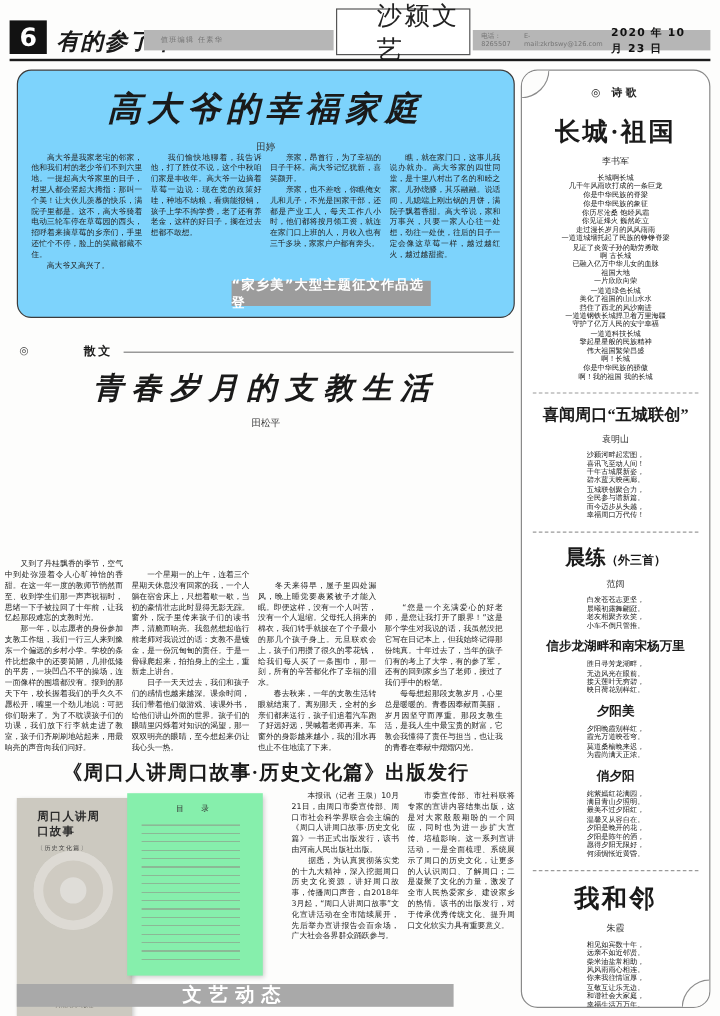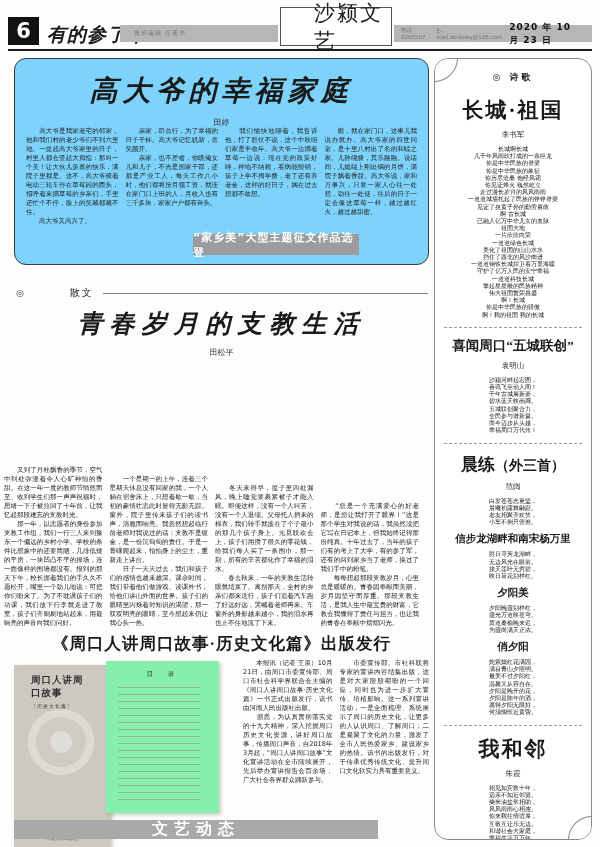--- a/index.html
+++ b/index.html
@@ -35,21 +35,21 @@
   .byline { text-align:center; font-size:8px; color:#333; }
   .a1 .byline { margin-top:7px; }
   .a1-cols { position:absolute; left:11px; right:11px; top:68px; bottom:8px; }
   .banner { position:absolute; left:178px; bottom:9px; width:166px; height:21px; background:#9c9c9c;
             color:#fff; font-size:11px; font-weight:bold; letter-spacing:1px;
             display:flex; align-items:center; justify-content:center; }
 
   
   .seclab { position:absolute; left:16px; top:286px; width:412px; display:flex; align-items:center; gap:5px; }
   .seclab .bullet { font-size:9px; color:#444; }
-  .seclab .lname { font-size:10px; font-weight:normal; letter-spacing:2px;padding-left:41px; }
+  .seclab .lname { font-size:10px; font-weight:bold; letter-spacing:2px;padding-left:41px; }
   .seclab .rule { flex:1; border-top:1px solid #808080; margin-left:4px; }
 
   
   .a2-title { position:absolute; left:14px; top:307px; width:415px; text-align:center;
               font-family:"Liberation Serif","DejaVu Serif",serif; font-size:25px; font-weight:bold;
               letter-spacing:7px; font-style:italic; }
   .a2-byline { position:absolute; left:14px; top:347px; width:415px; }
   .a2-cols { position:absolute; left:4px; top:362px; width:415px; height:266px;align-items:flex-end; }
 
   
@@ -83,21 +83,21 @@
             padding:12px 8px; text-align:center; overflow:hidden; }
   .notch-tl { position:absolute; top:-1px; left:-1px; width:24px; height:24px; background:#fdfdfc;
               border-bottom-right-radius:100%; border-right:1px solid #8a8a8a; border-bottom:1px solid #8a8a8a; }
   .notch-br { position:absolute; bottom:-1px; right:-1px; width:24px; height:24px; background:#fdfdfc;
               border-top-left-radius:100%; border-top:1px solid #8a8a8a; border-left:1px solid #8a8a8a; }
   .p-label { font-size:9px; font-weight:bold; letter-spacing:3px; color:#222; }
   .p-title-xl { margin-top:12px; font-family:"Liberation Serif","DejaVu Serif",serif; font-size:21px;
                 font-weight:bold; letter-spacing:2px; }
   .p-title-lg { font-family:"Liberation Serif","DejaVu Serif",serif; font-size:13.5px; font-weight:bold; white-space:nowrap; }
   .p-title-md { font-family:"Liberation Serif","DejaVu Serif",serif; font-size:17px; font-weight:bold; }
-  .p-title-md .sfx { font-size:14px; font-weight:bold; }
+  .p-title-md .sfx { font-size:10px; font-weight:bold; }
   .p-byline { font-size:7.5px; color:#333; margin:6px 0 5px; }
   .p-lines { font-size:6px; line-height:7.2px; color:#151515; white-space:pre-line; }
   .p-sub { font-family:"Liberation Serif","DejaVu Serif",serif; font-size:10.5px; font-weight:bold; margin:7px 0 4px; }
   .p-div { width:138px; border-top:1px dashed #9a9a9a; margin:9px auto; }
 </style>
 </head>
 <body>
 
 <div class="page">
 
@@ -115,23 +115,23 @@
     </div>
   </div>
   <div class="hrule"></div>
 
   <div class="a1">
     <div class="a1-title">高大爷的幸福家庭</div>
     <div class="byline">田婷</div>
     <div class="a1-cols cols">
       <div class="coltxt">　　高大爷是我家老宅的邻家，他和我们村的老少爷们不到六里地。一提起高大爷家里的日子，村里人都会竖起大拇指：那叫一个美！让大伙儿羡慕的快乐，满院子里都是。这不，高大爷骑着电动三轮车停在草莓园的西头，招呼着来摘草莓的乡亲们，手里还忙个不停，脸上的笑藏都藏不住。
 　　高大爷又高兴了。</div>
+      <div class="coltxt">　　我们愉快地聊着，我告诉他，打了胜仗不说，这个中秋咱们家是丰收年。高大爷一边摘着草莓一边说：现在党的政策好哇，种地不纳粮，看病能报销，孩子上学不掏学费，老了还有养老金，这样的好日子，搁在过去想都不敢想。</div>
       <div class="coltxt">　　亲家，昂首行，为了幸福的日子干杯。高大爷记忆犹新，喜笑颜开。
 　　亲家，也不差啥，你瞧俺女儿和儿子，不光是国家干部，还都是产业工人，每天工作八小时，他们都将按月领工资，就连在家门口上班的人，月收入也有三千多块，家家户户都有奔头。</div>
-      <div class="coltxt">　　我们愉快地聊着，我告诉他，打了胜仗不说，这个中秋咱们家是丰收年。高大爷一边摘着草莓一边说：现在党的政策好哇，种地不纳粮，看病能报销，孩子上学不掏学费，老了还有养老金，这样的好日子，搁在过去想都不敢想。</div>
       <div class="coltxt">　　瞧，就在家门口，这事儿我说办就办。高大爷家的四世同堂，是十里八村出了名的和睦之家。儿孙绕膝，其乐融融。说话间，儿媳端上刚出锅的月饼，满院子飘着香甜。高大爷说，家和万事兴，只要一家人心往一处想，劲往一处使，往后的日子一定会像这草莓一样，越过越红火，越过越甜蜜。</div>
     </div>
     <div class="banner">“家乡美”大型主题征文作品选登</div>
   </div>
 
   <div class="seclab">
     <span class="bullet">◎</span>
     <span class="lname">散文</span>
     <span class="rule"></span>
   </div>

